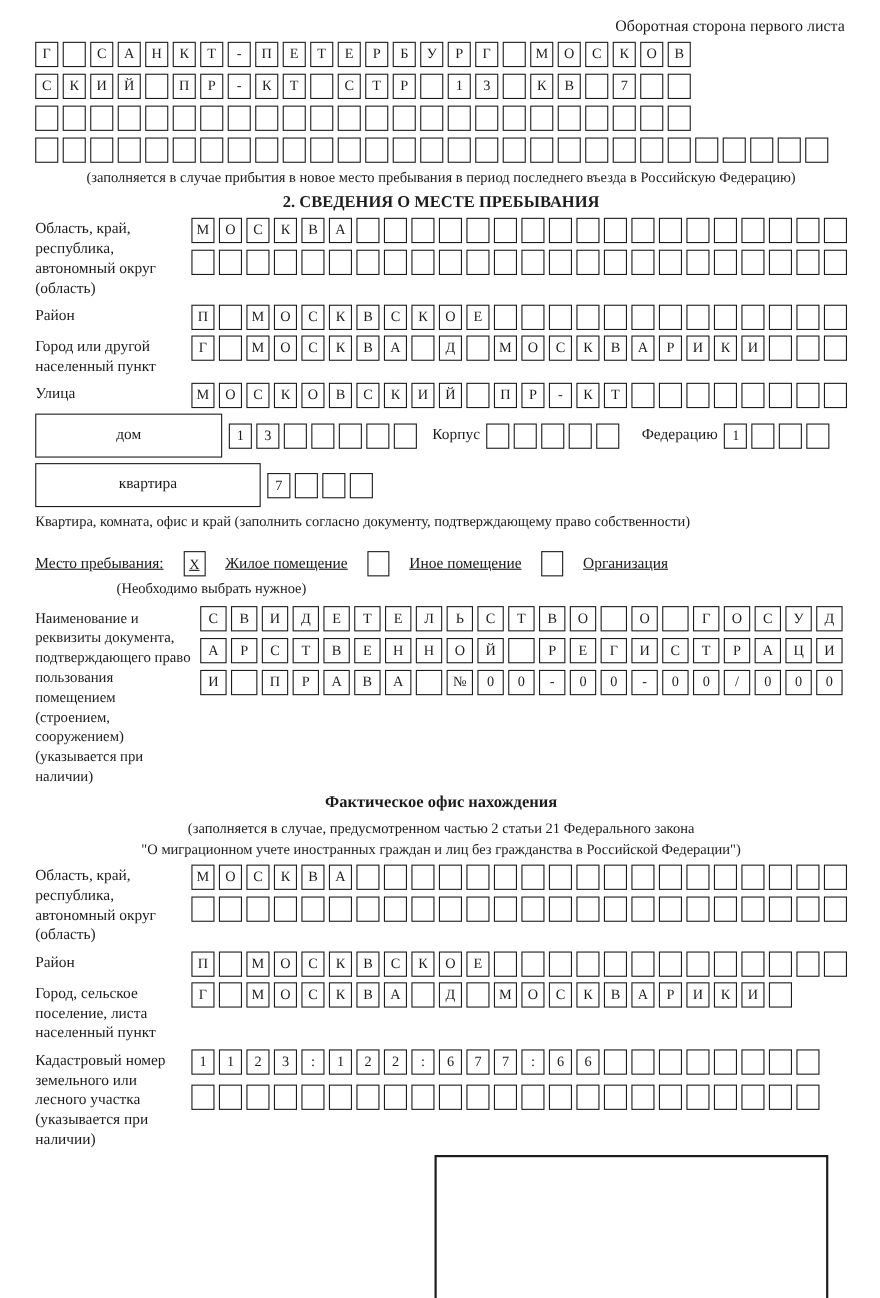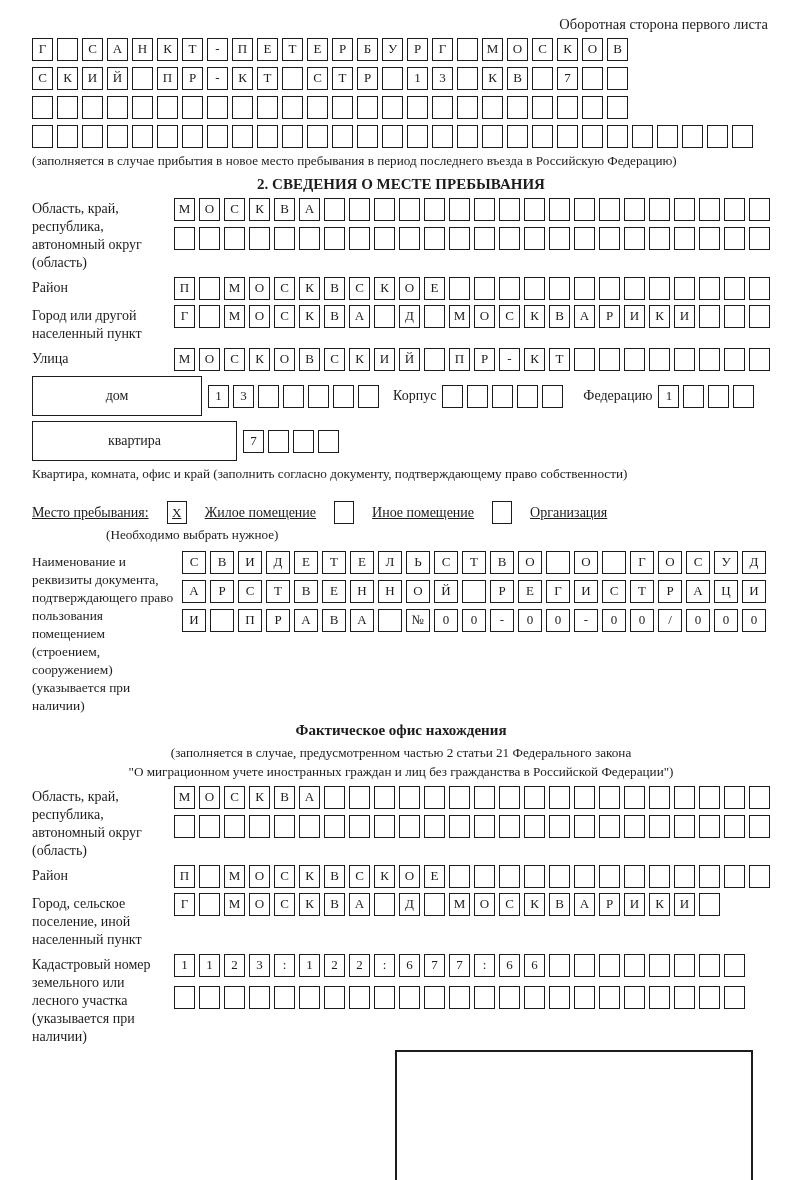--- a/index.html
+++ b/index.html
@@ -19,21 +19,21 @@
   .boxrow { display:flex; gap:4px; }
   .cell {
     flex:0 0 auto; width:21px; height:23px;
     border:1.8px solid #1c1c1c; background:#fff;
     text-align:center; line-height:20px; font-size:13px;
   }
   .wide .cell { width:24px; }
   .fullrow { margin-top:6px; }
 
   .note { font-size:13.2px; line-height:17px; margin-top:4px; }
-  .note.center { }
+  .note.center { text-align:center; }
   .title { text-align:center; font-weight:bold; font-size:15px; margin-top:7px; }
 
   .inlinebar { display:flex; align-items:center; gap:6px; margin-top:5px; }
   .bigbox {
     height:40px; border:1.8px solid #1c1c1c;
     display:flex; align-items:center; justify-content:center; font-size:14px;
   }
   .house-label { width:170px; }
   .flat-label { width:205px; }
   .gap8 { width:8px; } .gap2 { width:2px; }
@@ -539,21 +539,21 @@
         <span class="cell"></span>
         <span class="cell"></span>
         <span class="cell"></span>
         <span class="cell"></span>
         <span class="cell"></span>
         <span class="cell"></span>
       </div>
   </div>
 
   <div class="field">
-    <div class="label">Город, сельское поселение, иной населенный пункт</div>
+    <div class="label">Город, сельское поселение, листа населенный пункт</div>
     <div class="boxrow">
         <span class="cell">Г</span>
         <span class="cell"></span>
         <span class="cell">М</span>
         <span class="cell">О</span>
         <span class="cell">С</span>
         <span class="cell">К</span>
         <span class="cell">В</span>
         <span class="cell">А</span>
         <span class="cell"></span>

